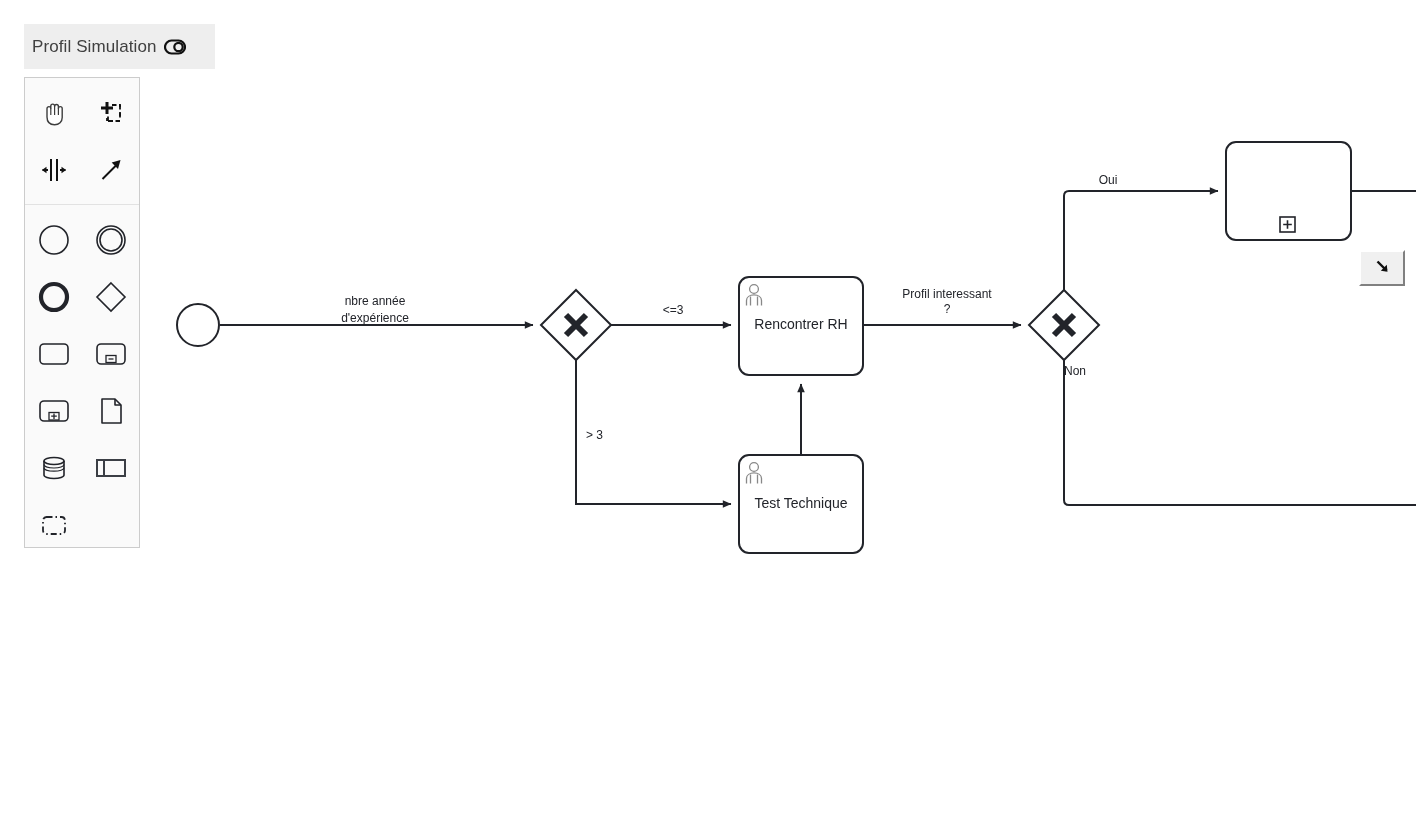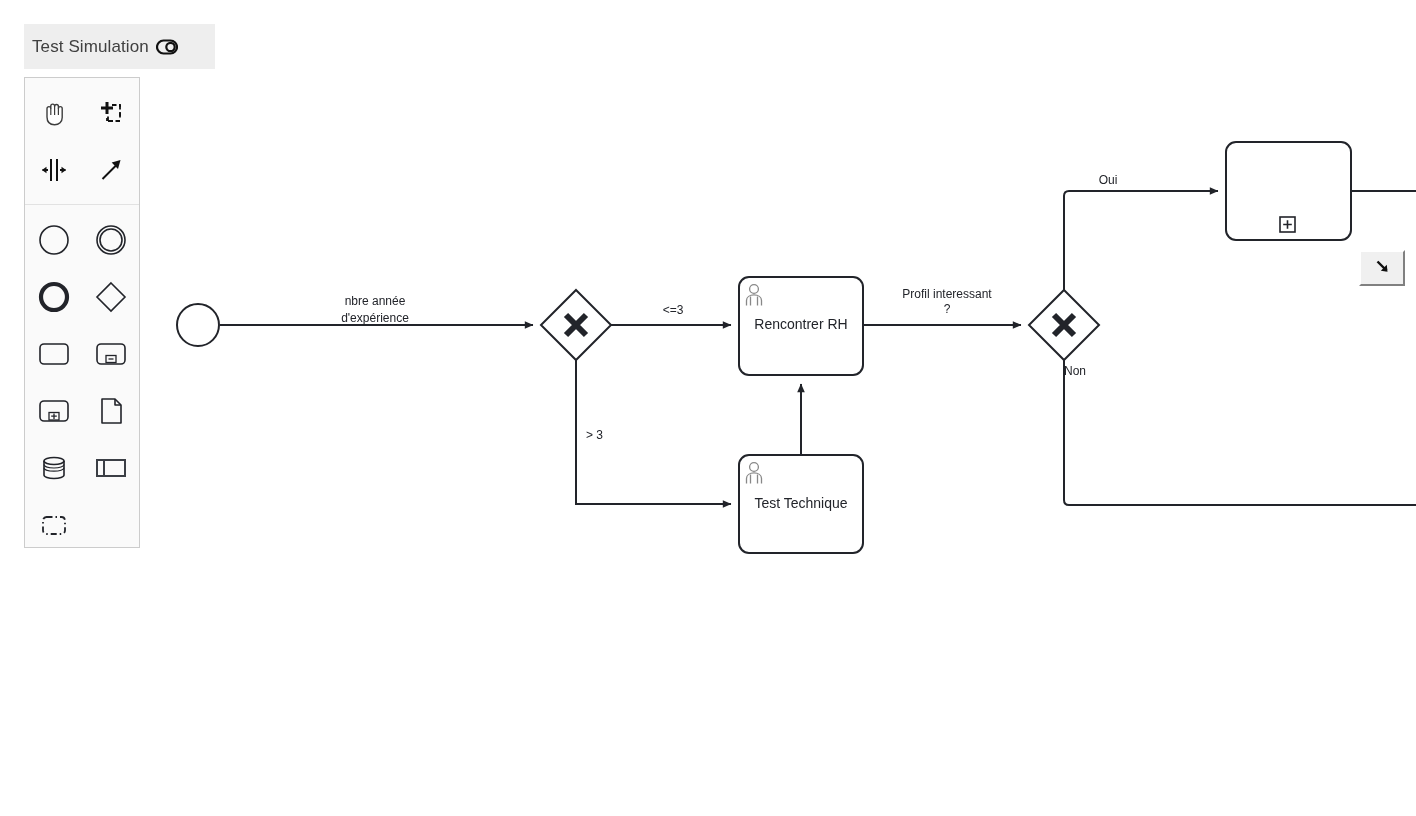--- a/index.html
+++ b/index.html
@@ -141,21 +141,21 @@
     justify-content: center;
     cursor: pointer;
   }
 </style>
 </head>
 <body>
 
 <div id="app">
 
   <div id="token-sim">
-    <span class="ts-label">Test Simulation</span>
+    <span class="ts-label">Profil Simulation</span>
     <span class="ts-toggle">
       <svg width="22" height="16" viewBox="0 0 22 16" aria-hidden="true">
         <rect x="1" y="1.5" width="20" height="13" rx="6.5" ry="6.5" fill="none" stroke="#111111" stroke-width="2.2"></rect>
         <circle cx="14.5" cy="8" r="4.2" fill="none" stroke="#111111" stroke-width="2.2"></circle>
       </svg>
     </span>
   </div>
 
   <div id="palette">
 

